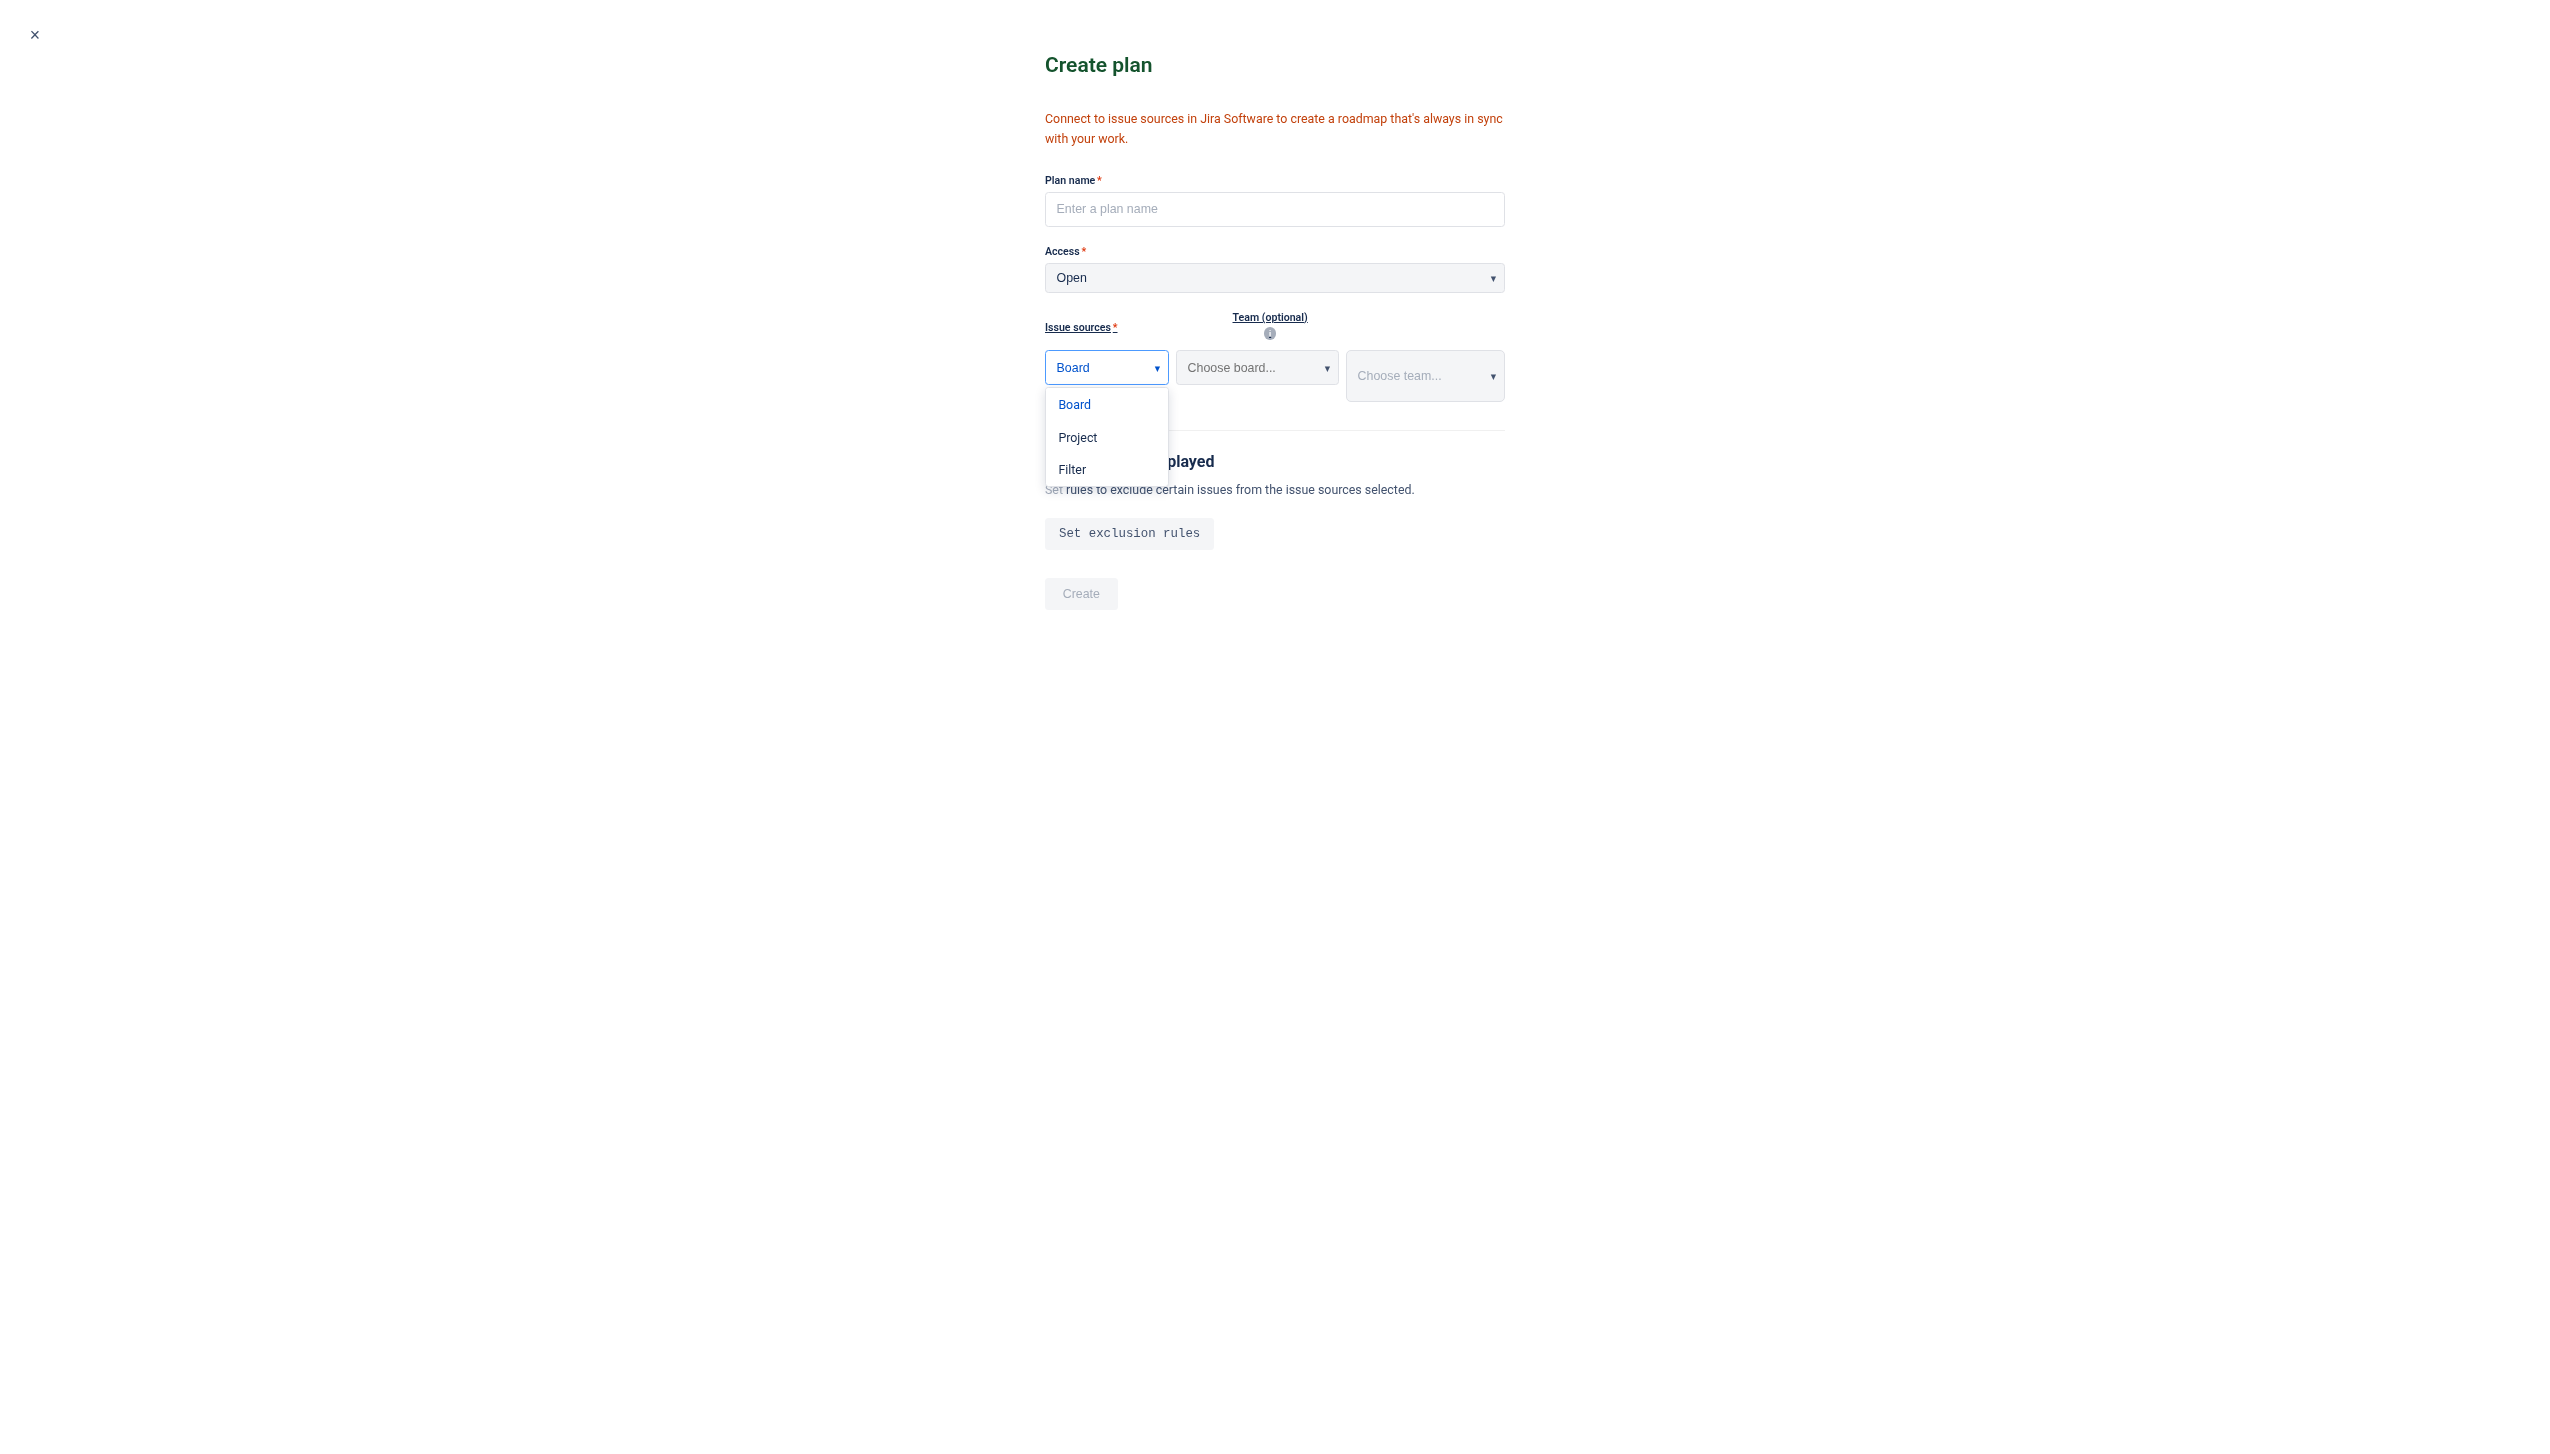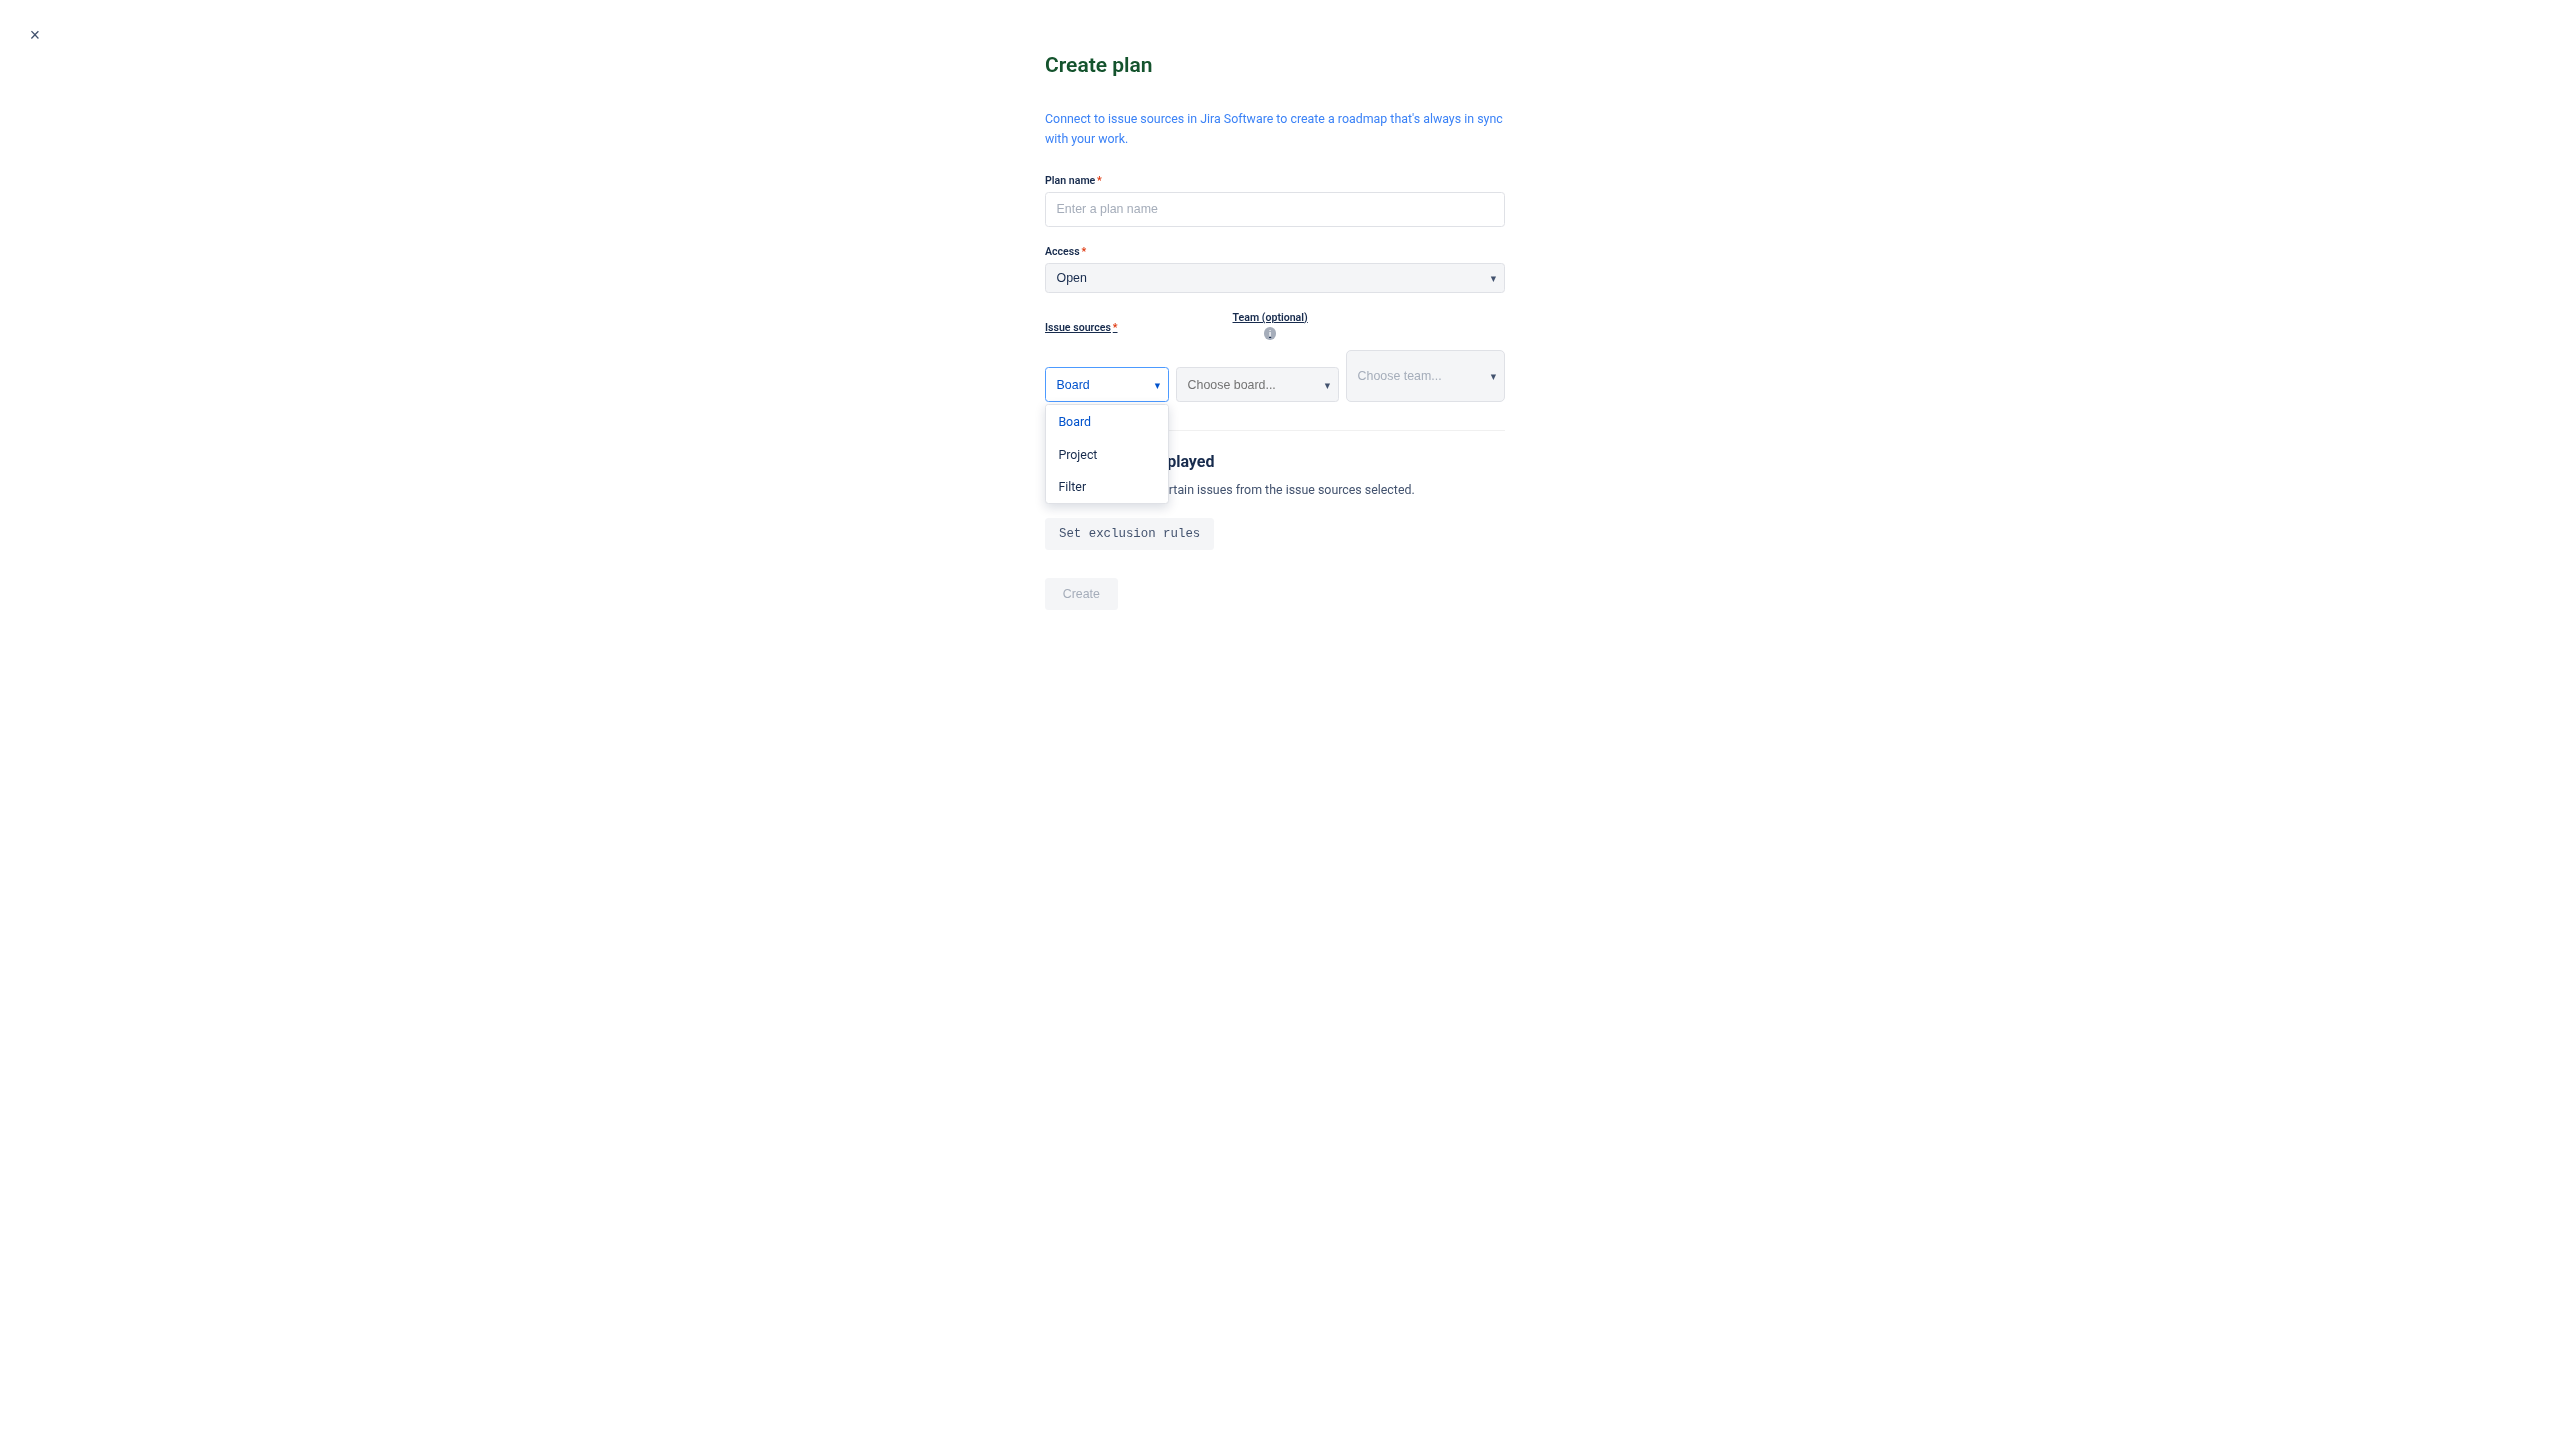--- a/index.html
+++ b/index.html
@@ -45,21 +45,21 @@
 
     .page-title {
       font-size: 21px;
       font-weight: 600;
       color: #14532d;
       margin-bottom: 32px;
     }
 
     .page-description {
       font-size: 12.4px;
-      color: #3b82f6;
+      color: #c2410c;
       line-height: 1.6;
       margin-bottom: 25px;
     }
 
     .field-group {
       margin-bottom: 17.7px;
     }
 
     .field-label {
       font-size: 10.6px;
@@ -269,21 +269,21 @@
       background: #f4f5f7;
       color: #a5adba;
       font-size: 12.4px;
       cursor: pointer;
       font-weight: 500;
     }
 
     .issue-sources-container {
       display: flex;
       gap: 7px;
-      align-items: flex-end;
+      align-items: flex-start;
     }
   </style>
 </head>
 <body>
 
 <button class="close-btn">
   <span>×</span>
 </button>
 
 <div class="page-container">

